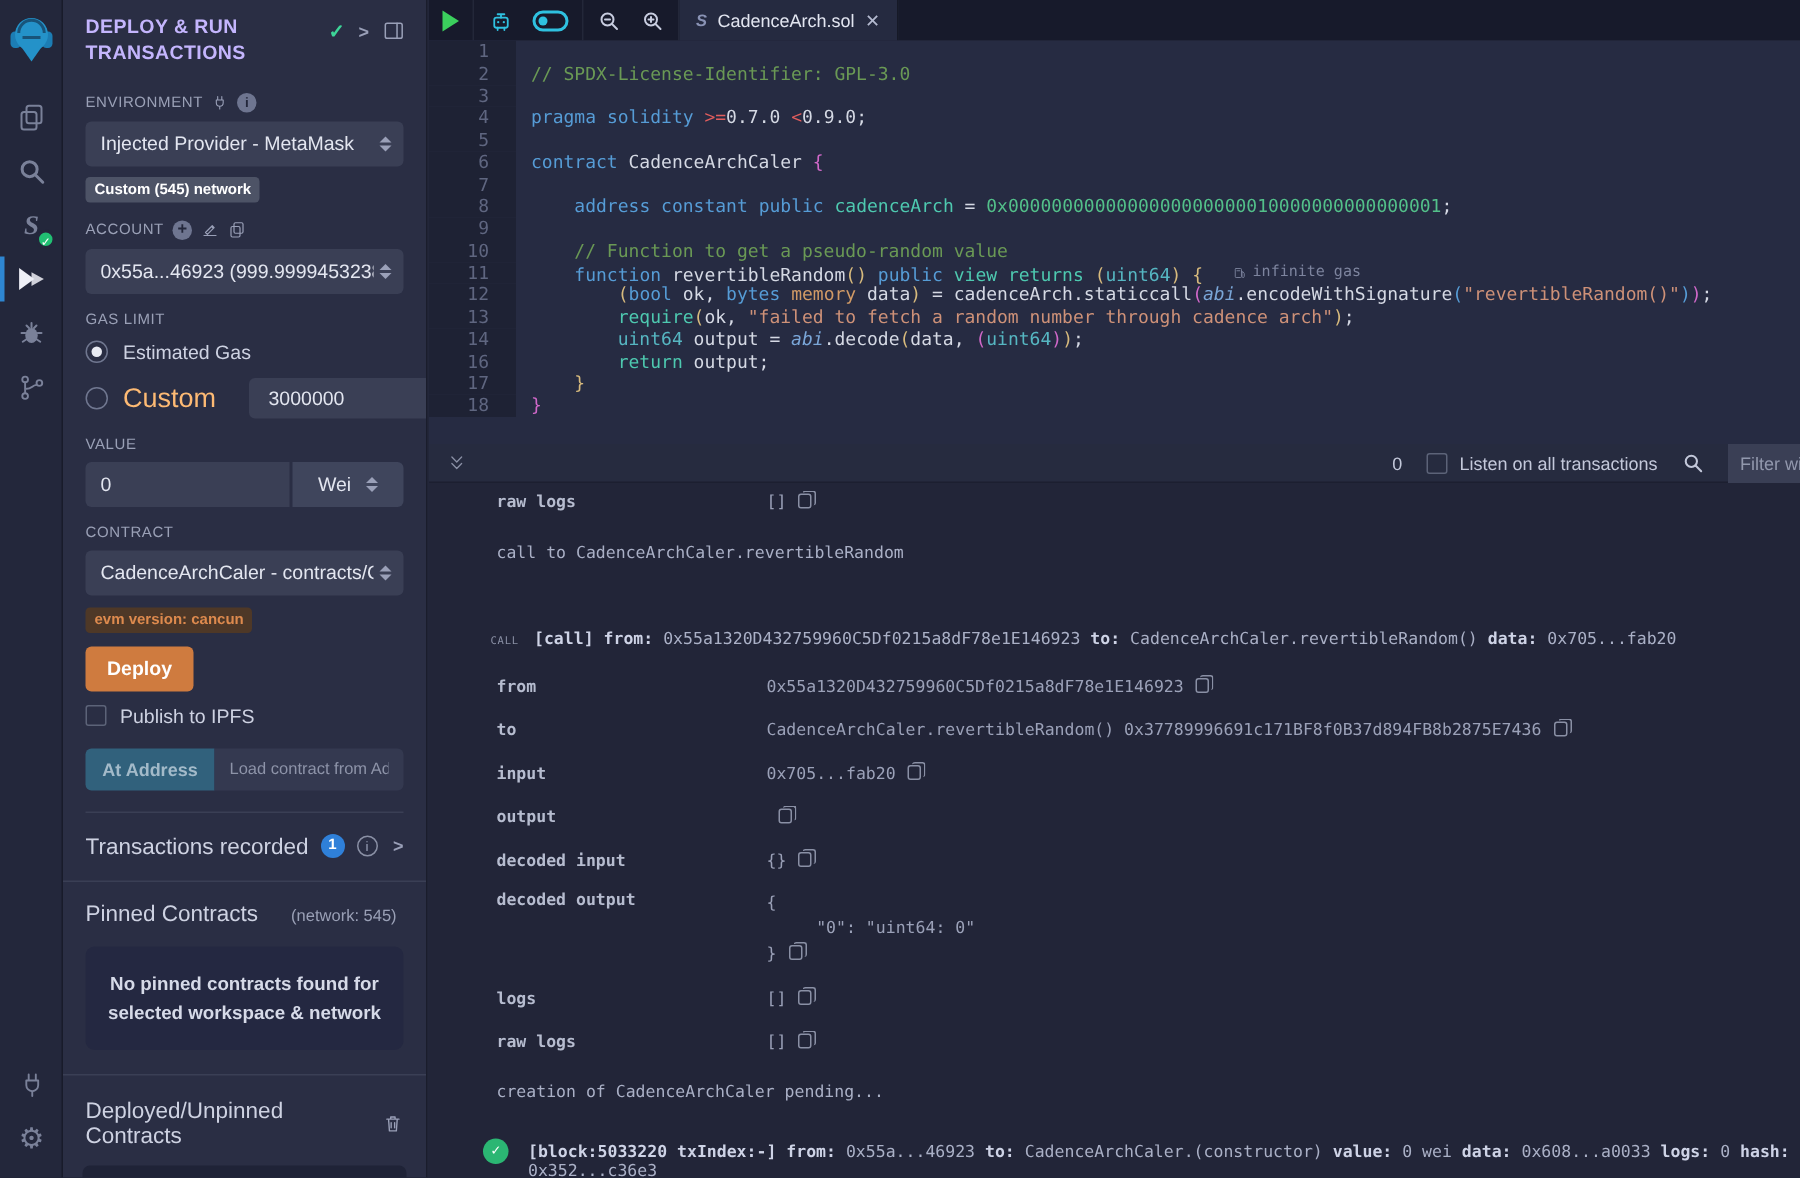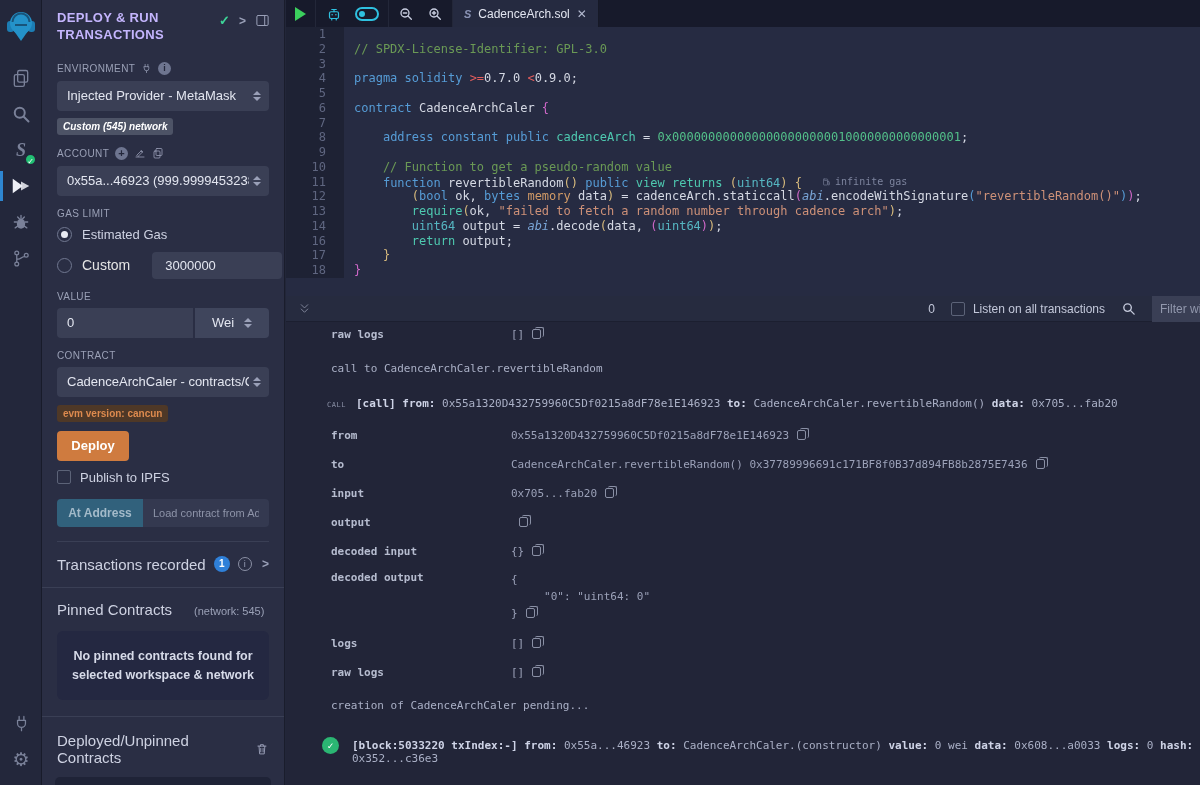--- a/index.html
+++ b/index.html
@@ -24,21 +24,21 @@
   .check-green { color:#3dd598; font-size:13px; font-weight:bold; }
   .chev { color:#9aa0b8; font-size:12px; font-weight:bold; }
   .sec { padding:0 15px; }
   .lbl { font-size:10px; color:#9aa0b6; letter-spacing:.4px; margin-top:12px; margin-bottom:6px; display:flex; align-items:center; gap:6px; }
   .selectbox { height:30px; background:#3a3f55; border-radius:4px; display:flex; align-items:center; padding:0 8px 0 10px; font-size:13px; color:#e3e6f0; position:relative; cursor:pointer; }
   .selectbox .sel-txt { white-space:nowrap; overflow:hidden; flex:1; }
   .updown { display:flex; flex-direction:column; gap:2px; margin-left:4px; flex:none; }
   .updown i { width:0; height:0; border-left:4px solid transparent; border-right:4px solid transparent; display:block; }
   .updown .u { border-bottom:4px solid #9aa0b8; }
   .updown .d { border-top:4px solid #9aa0b8; }
-  .net-badge { display:inline-block; background:#4d5366; color:#fff; font-size:10px; font-weight:bold; border-radius:3px; padding:3px 6px; margin-top:7px;font-style:italic; }
+  .net-badge { display:inline-block; background:#4d5366; color:#fff; font-size:10px; font-weight:bold; border-radius:3px; padding:3px 6px; margin-top:7px; }
   .icn-circle { width:13px; height:13px; border-radius:50%; background:#6e7590; color:#23273b; font-size:9px; font-weight:bold; text-align:center; line-height:13px; font-style:normal; }
   .radio-row { display:flex; align-items:center; gap:10px; margin:8px 0; font-size:13px; color:#ced2e2; }
   .radio { width:15px; height:15px; border-radius:50%; border:1px solid #707790; position:relative; flex:none; }
   .radio.on::after { content:""; position:absolute; left:3px; top:3px; width:7px; height:7px; border-radius:50%; background:#e8eaf2; }
   .custom-row { display:flex; align-items:center; gap:10px; margin-top:10px; }
   .inp { background:#3a3f55; border:none; border-radius:4px; color:#e3e6f0; font-size:13px; padding:0 10px; height:27px; font-family:"Liberation Sans",sans-serif; }
   .gas-inp { width:130px; height:27px;padding-left:13px; }
   .val-row { display:flex; gap:2px; }
   .val-inp { width:136px; height:30px; border-radius:4px 0 0 4px; }
   .wei-box { width:77px; height:30px; border-radius:0 4px 4px 0; background:#3f455c; display:flex; align-items:center; justify-content:center; gap:6px; font-size:13px; color:#e3e6f0; cursor:pointer; }
@@ -98,21 +98,21 @@
   .tcall { display:flex; align-items:baseline; padding-left:41px; margin-top:16px; color:#c3c8da; }
   .ctag { font-size:7px; color:#8a90a5; width:29px; flex:none; letter-spacing:.5px; }
   .sb { font-weight:bold; color:#ced3e6; }
   .sn { color:#aab0c6; }
   .tresult { display:flex; align-items:flex-start; gap:13px; padding-left:36px; margin-top:16px; }
   .res-ic { width:17px; height:17px; flex:none; border-radius:50%; background:#2bb673; color:#fff; font-size:10px; line-height:17px; text-align:center; margin-top:-2px; }
   .jline { white-space:pre; line-height:17px; }
   
   #termbody > :nth-child(1){margin-top:6px}
   #termbody > :nth-child(2){margin-top:21px}
-  #termbody > :nth-child(3){margin-top:22px}
+  #termbody > :nth-child(3){margin-top:44px}
   #termbody > :nth-child(4){margin-top:19px}
   #termbody > :nth-child(9){margin-top:13px}
   #termbody > :nth-child(10){margin-top:15px}
   #termbody > :nth-child(12){margin-top:20px}
   #termbody > :nth-child(13){margin-top:27px}
   #termbody > :nth-child(14){margin-top:31px}
 
   .ic { stroke:currentColor; fill:none; stroke-width:1.6; stroke-linecap:round; stroke-linejoin:round; }
 </style>
 </head>
@@ -229,21 +229,21 @@
 
     <div class="lbl">
         <span>GAS LIMIT</span>
       </div>
     <div class="radio-row">
       <span class="radio on"></span>
       <span>Estimated Gas</span>
     </div>
     <div class="custom-row">
       <span class="radio"></span>
-      <span style="font-size:14px;color:#e5e5e5">Custom</span>
+      <span style="font-size:18px;color:#fdba74">Custom</span>
       <input class="inp gas-inp" style="margin-left: 12px;" value="3000000">
     </div>
 
     <div class="lbl">
         <span>VALUE</span>
       </div>
     <div class="val-row">
       <input class="inp val-inp" value="0" style="">
       <div class="wei-box">
         <span>Wei</span>

